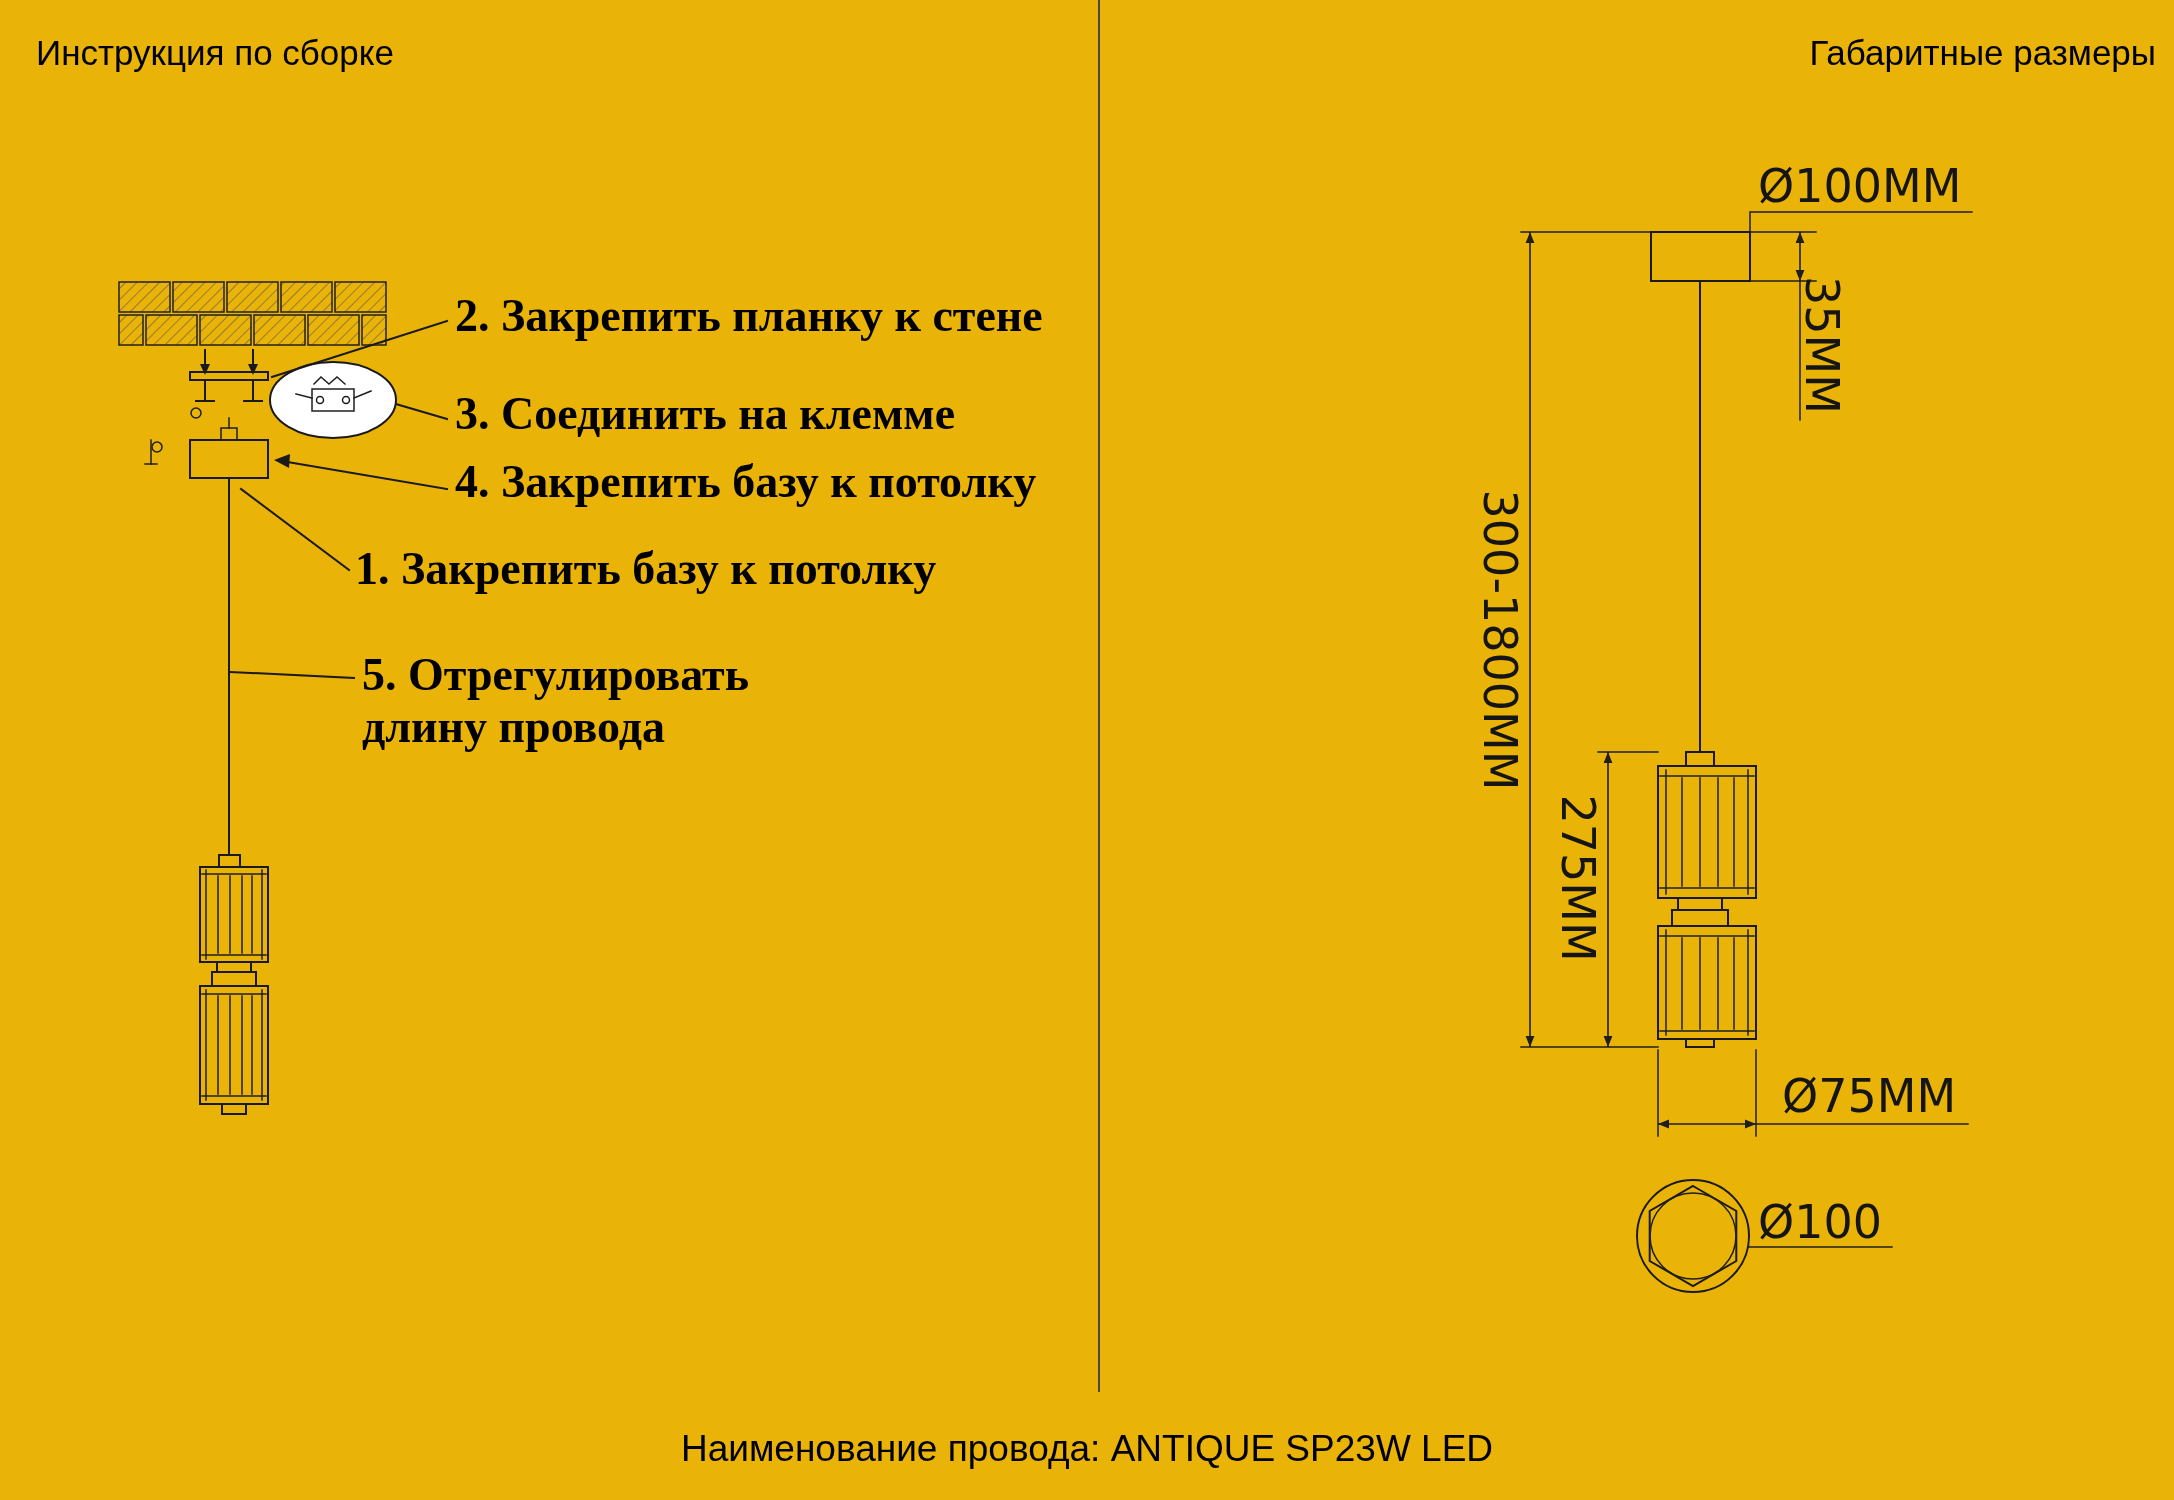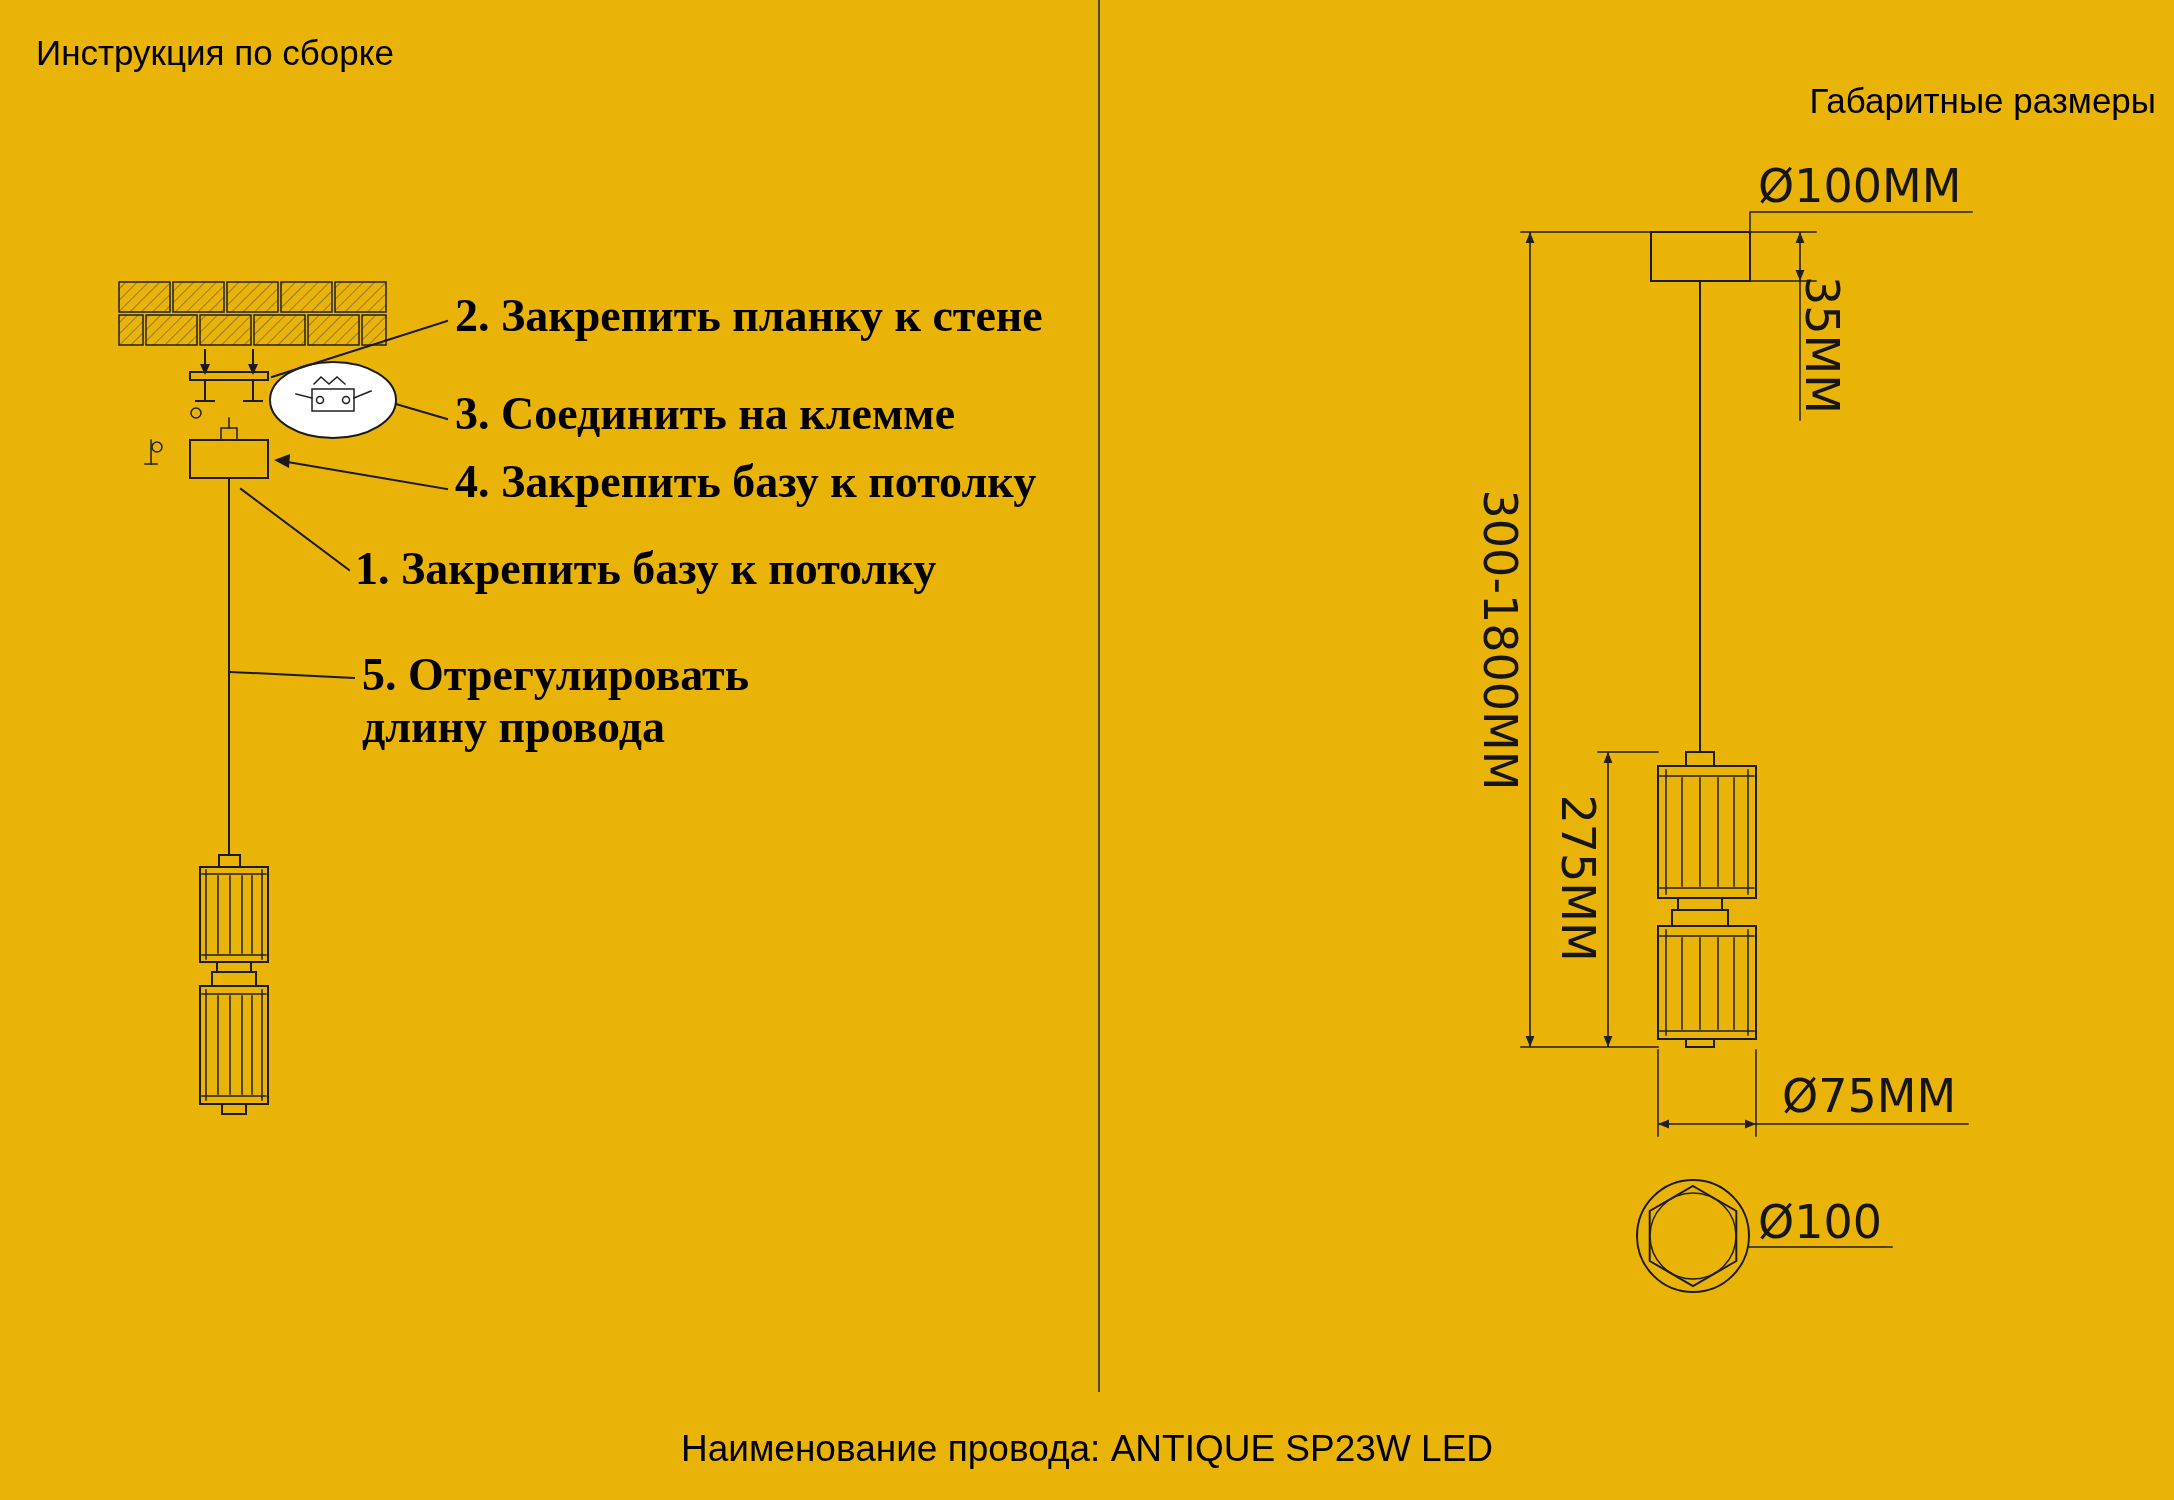--- a/index.html
+++ b/index.html
@@ -1,20 +1,20 @@
 <!DOCTYPE html>
 <html><head>
 <meta charset="utf-8">
 <style>
   html,body{margin:0;padding:0;background:#fff;}
   .page{position:relative;width:2174px;height:1500px;background:#eab308;overflow:hidden;
         font-family:"Liberation Sans",sans-serif;color:#000;}
   .heading{position:absolute;top:34px;font-size:35px;line-height:1.1;}
   .heading.left{left:36px;}
-  .heading.right{right:18px;margin-top:48px;}
+  .heading.right{right:18px;}
   .divider{position:absolute;left:1098px;top:0;width:2px;height:1392px;background:#4a4a4a;}
   svg.panel{position:absolute;top:0;}
   #left-svg{left:0;}
   #right-svg{left:1100px;}
   .footer{position:absolute;left:0;right:0;top:1428px;text-align:center;font-size:37px;}
 
   
   .ln{stroke:#1a1a1a;stroke-width:2;fill:none;stroke-linecap:square;}
   .thin{stroke:#1f1f1f;stroke-width:1.5;fill:none;stroke-linecap:square;}
   .dim{stroke:#1f1f1f;stroke-width:1.6;fill:none;}

